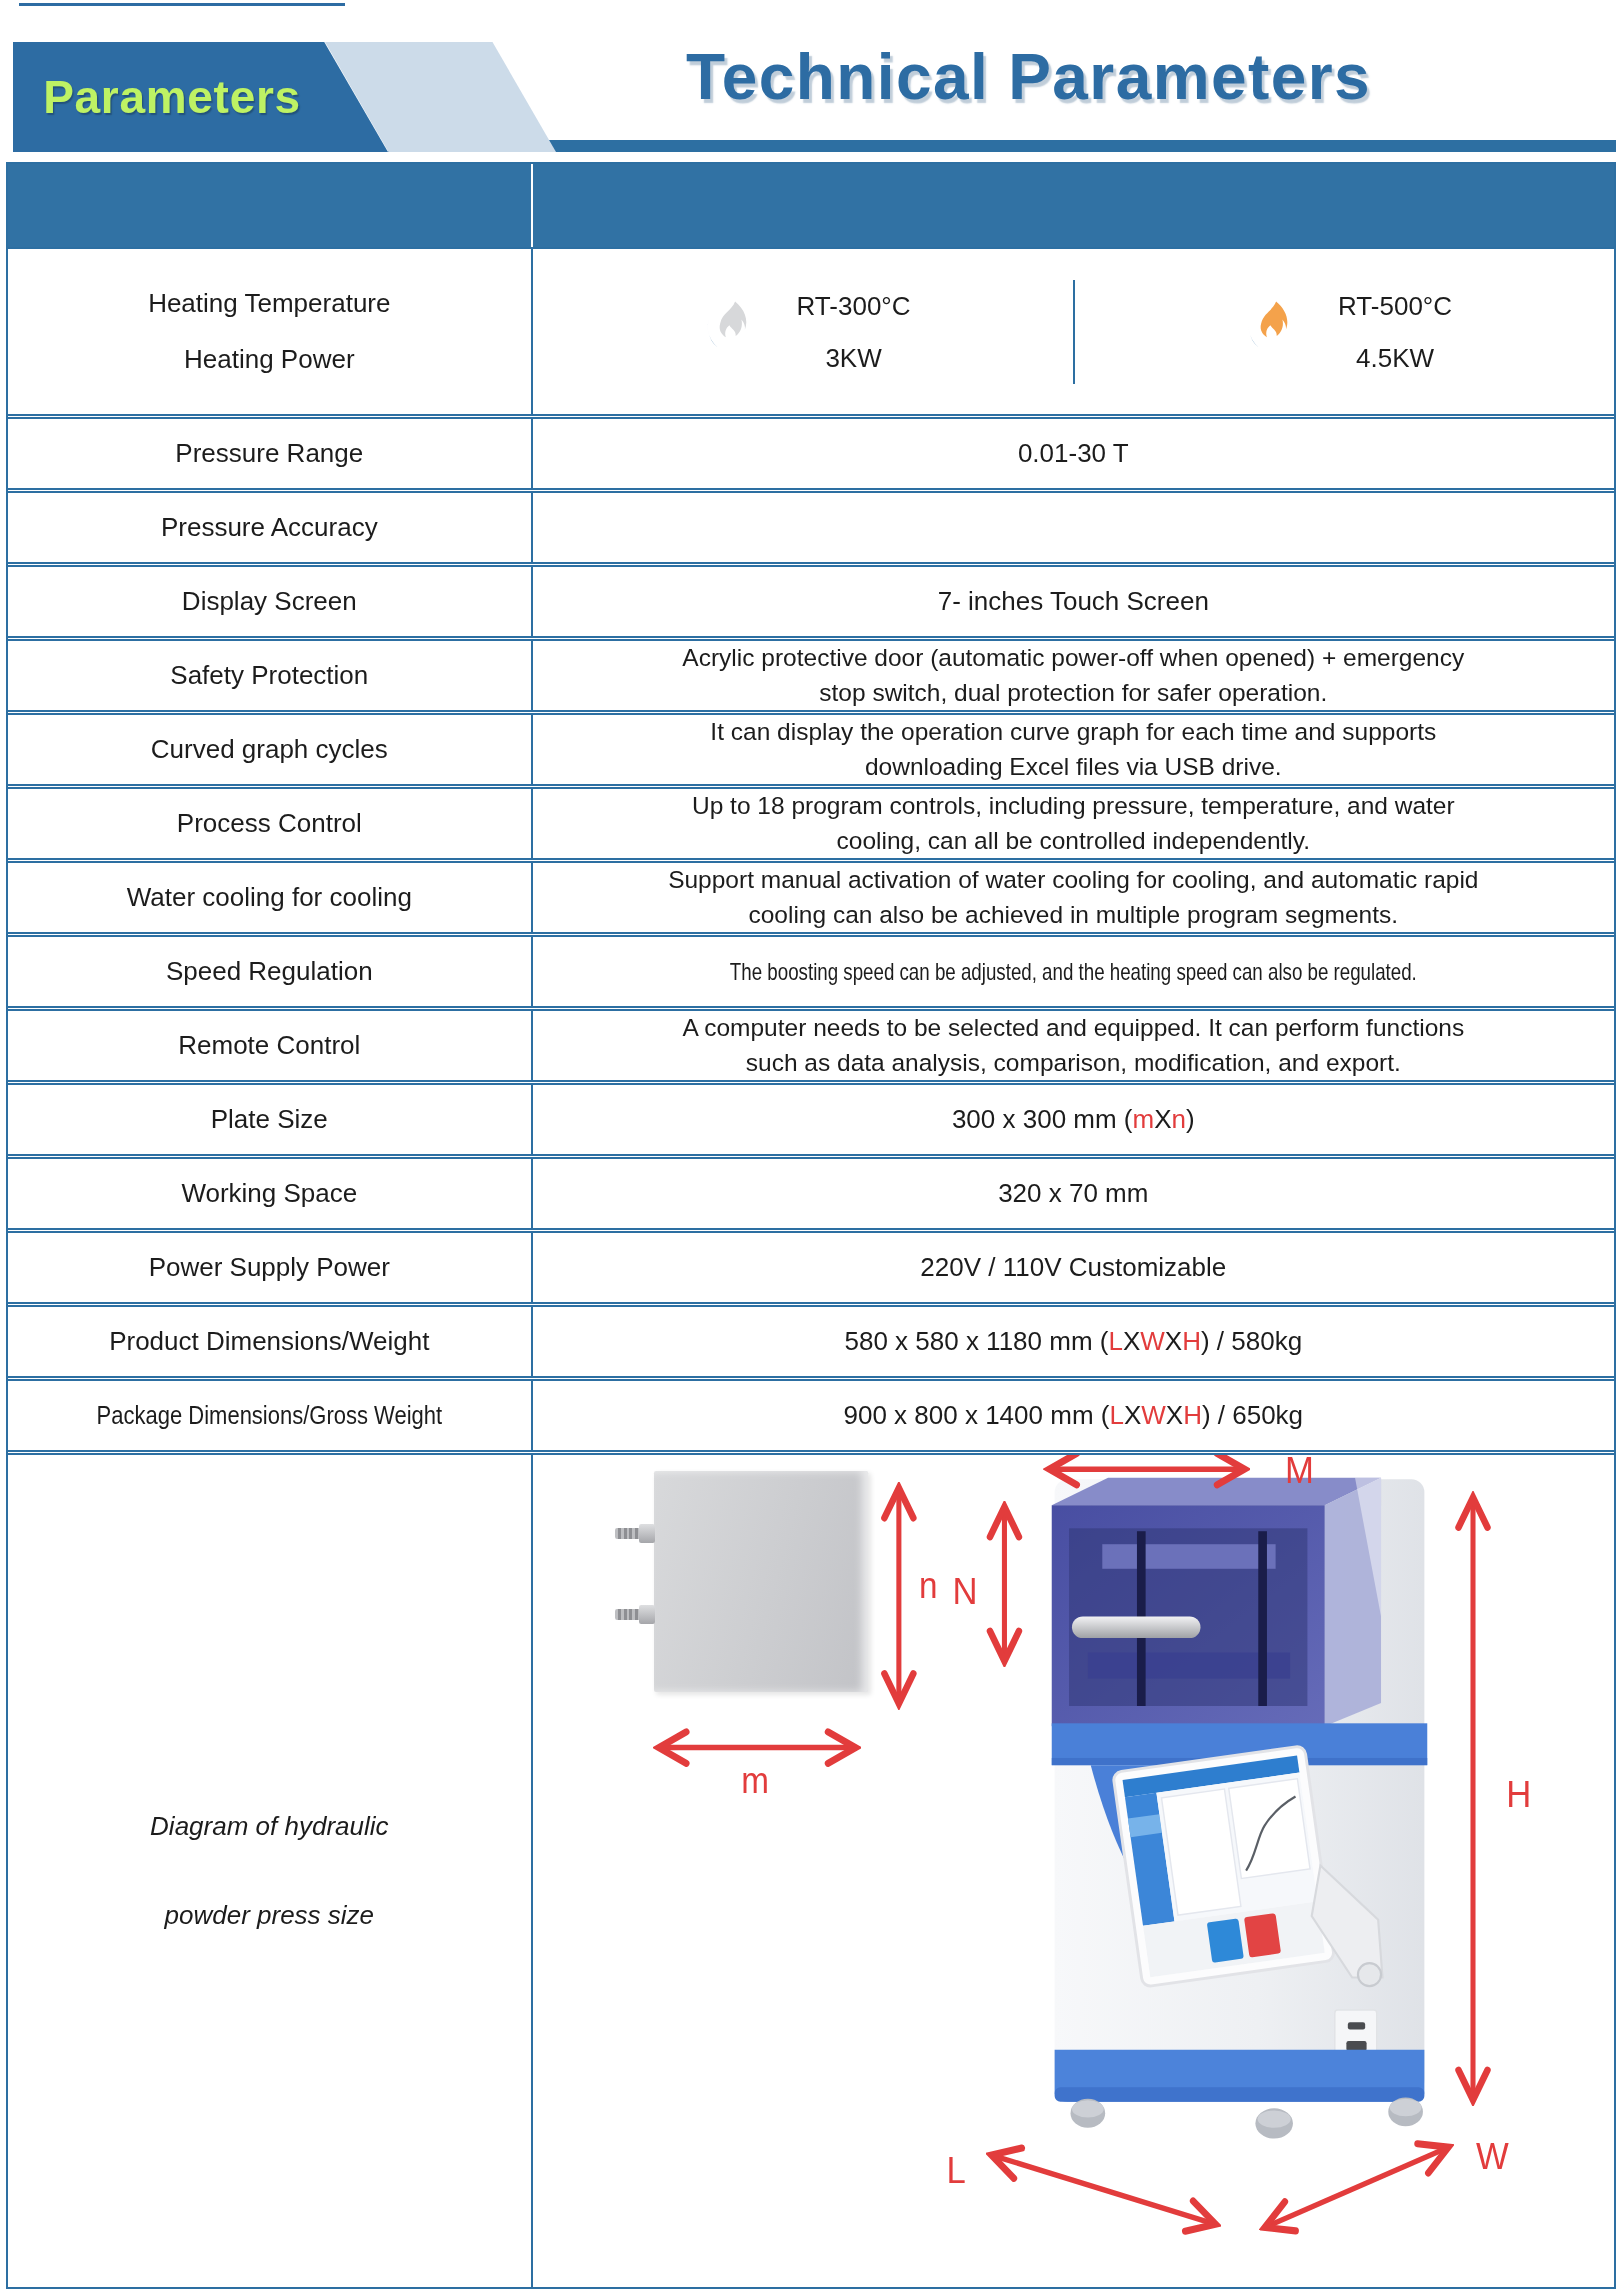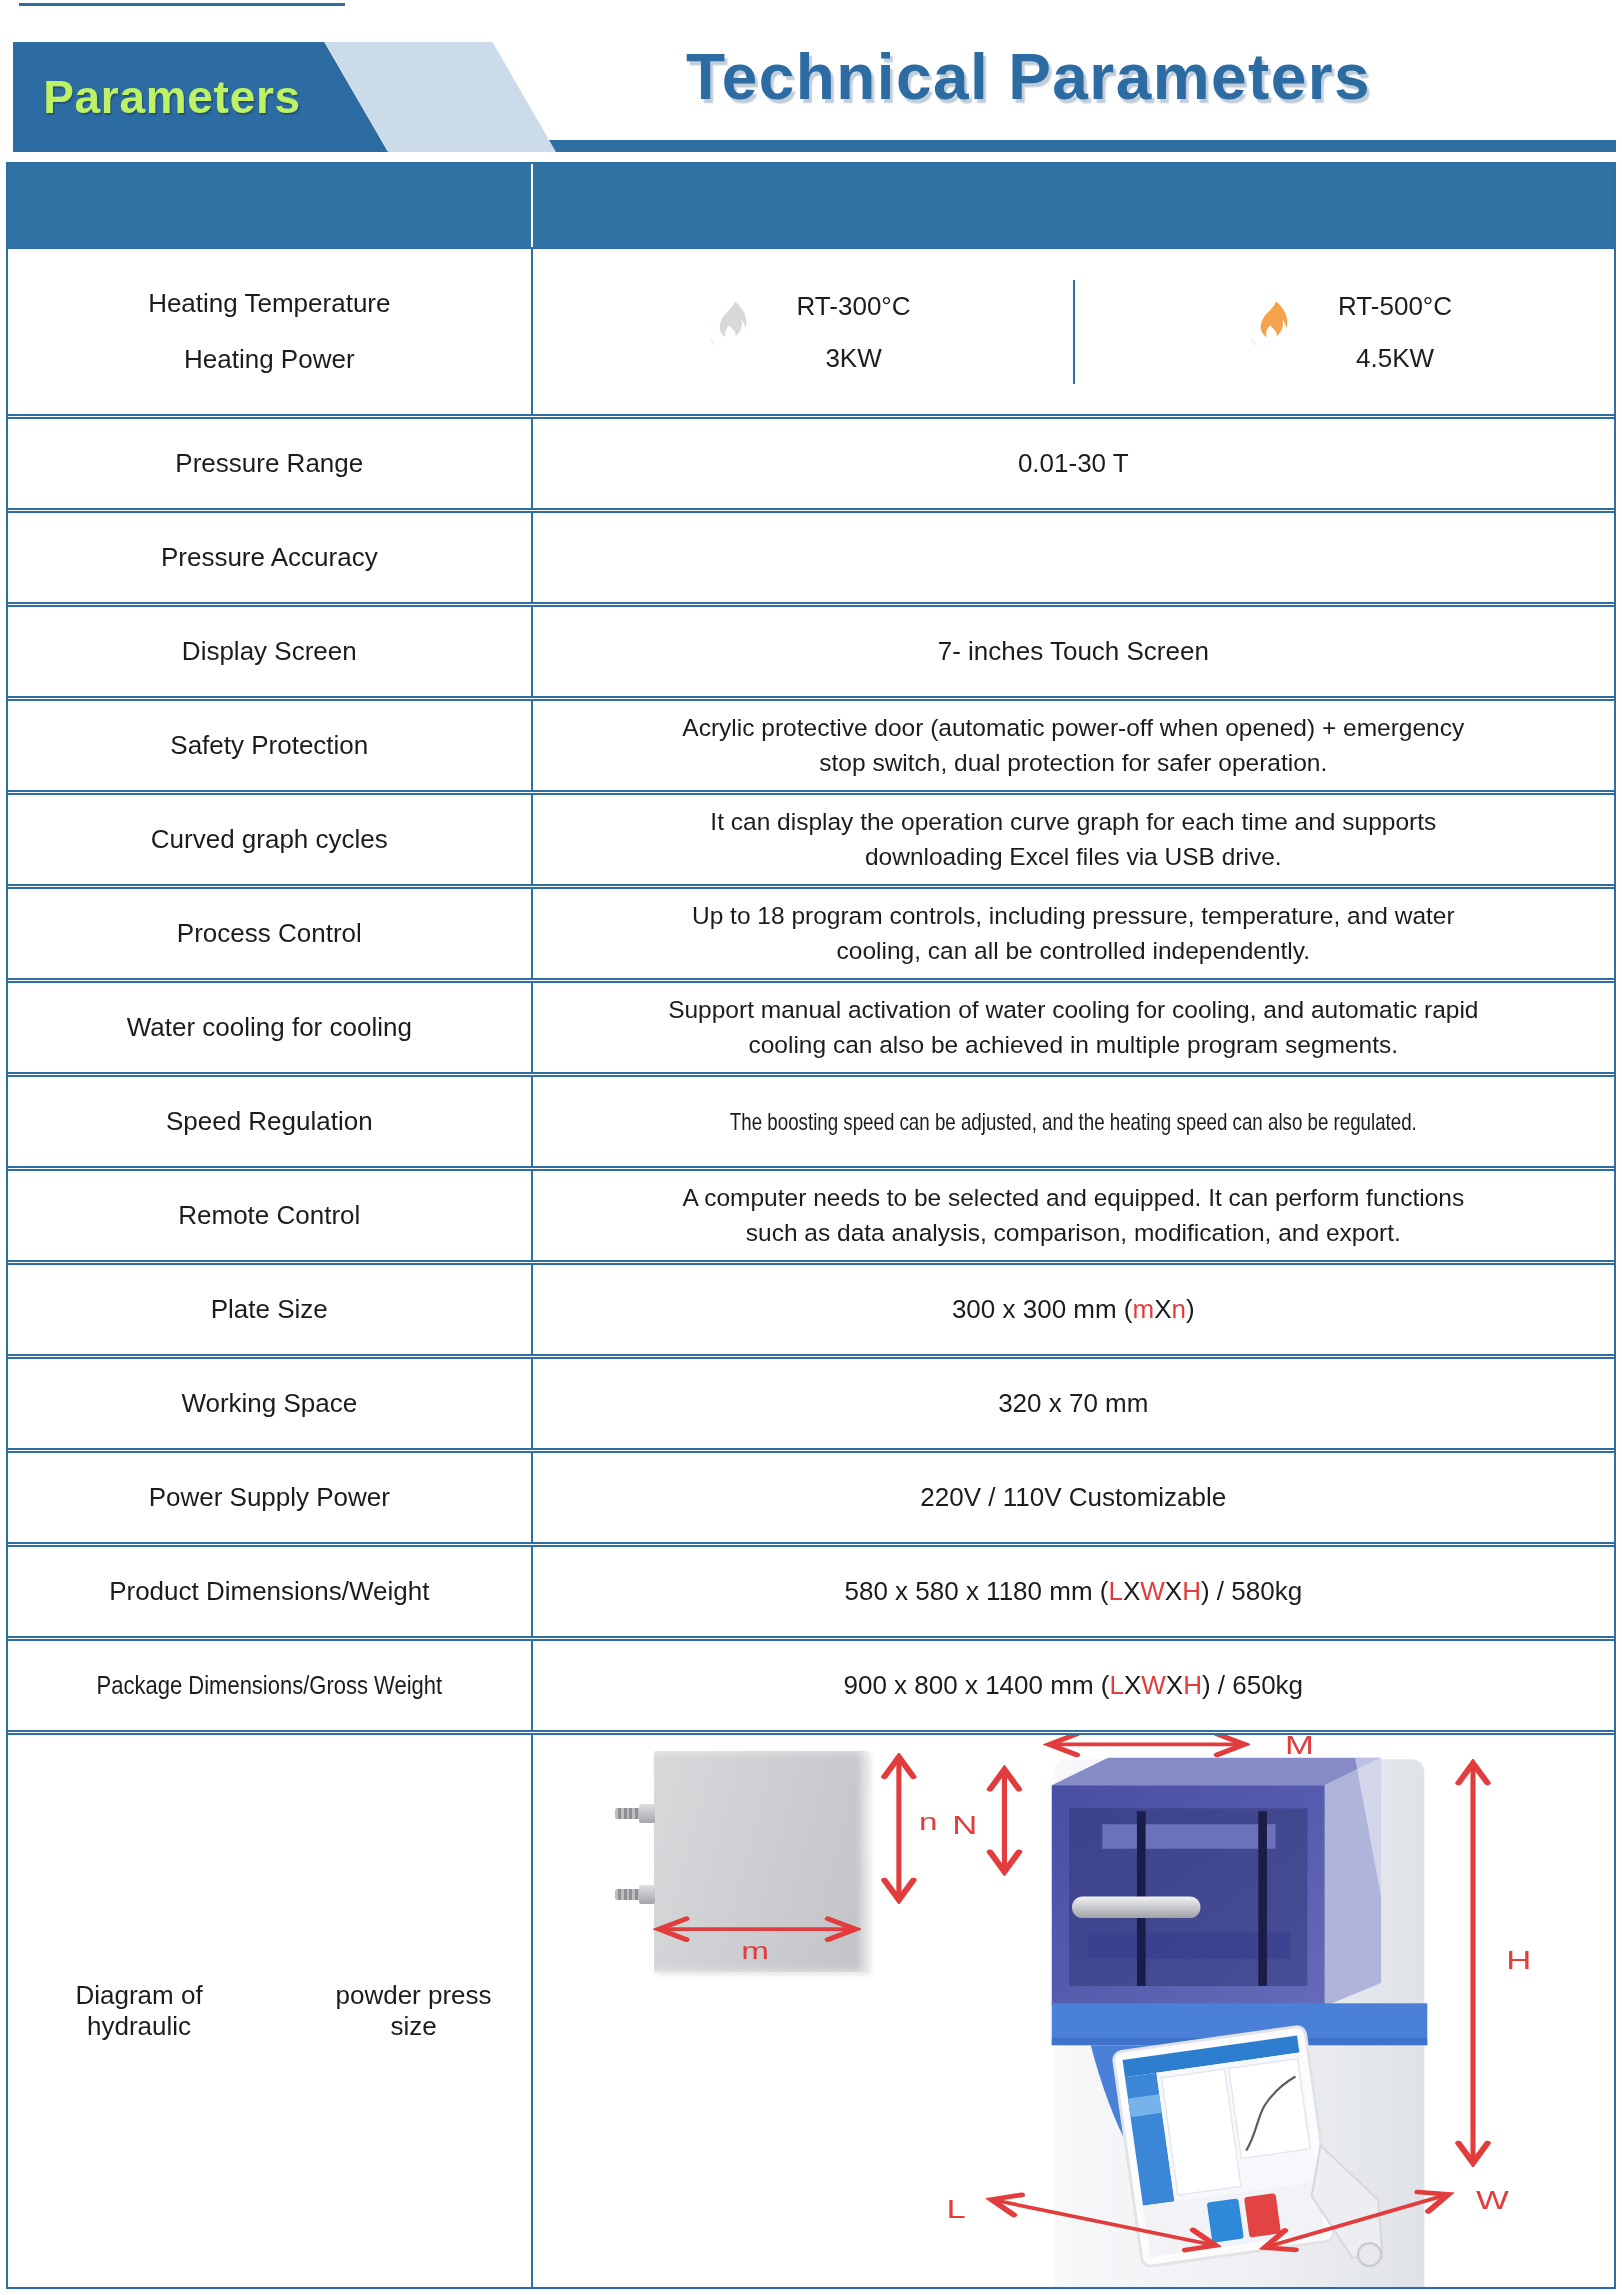--- a/index.html
+++ b/index.html
@@ -46,21 +46,21 @@
     position:absolute; left:5.8px; top:162px; width:1610px; bottom:5.8px;
     border:2.2px solid #2d6fa2;
     display:flex; flex-direction:column;
     background:#ffffff;
   }
   .trow { display:flex; flex:0 0 auto; }
   .trow.dbl { border-top:5px double #2d6fa2; }
   .trow.sgl { border-top:2.9px solid #2d6fa2; }
   .header-row { height:83px; background:#3172a4;flex-direction:column; }
   .heating-row { height:167px; }
-  .std-row { height:94px; }
+  .std-row { height:74px; }
   .diagram-row { flex:1 1 auto; }
 
   .lcell {
     flex:0 0 525px; width:525px;
     border-right:2.2px solid #2d6fa2;
     display:flex; align-items:center; justify-content:center;
     text-align:center; padding:0 16px;
     font-size:26px;
   }
   .vcell {
@@ -81,21 +81,21 @@
   .vcell.split { padding:0; }
   .hcell { flex:1 1 50%; display:flex; align-items:center; justify-content:center; gap:32px; }
   .hcell + .hcell { border-left:2.2px solid #2d6fa2; }
   .hcell .htxt { line-height:2.0; font-size:26px; text-align:center; }
   .flame-svg { width:69px; height:69px; flex:0 0 69px; }
   .crescent { fill:#2e6da4; }
   .flame-gray { fill:#d7d8da; }
   .flame-orange { fill:#f4a24b; }
 
   
-  .diagram-row .lcell .dlines { display:flex; flex-direction:row; gap:58px; }
+  .diagram-row .lcell .dlines { display:flex; flex-direction:column; gap:58px;font-style:italic; }
   .diagram-row .vcell { position:relative; padding:0; }
   .dia-stage { position:absolute; inset:0; overflow:hidden; }
 
   .plate {
     position:absolute; left:121px; top:16px; width:214px; height:221px;
     background:linear-gradient(105deg,#d8d9db 0%,#cccdd0 55%,#c2c3c7 100%);
     border-radius:2.2px;
     box-shadow: inset -5.8px 0 8.7px rgba(255,255,255,0.65), 2.2px 2.9px 5.8px rgba(0,0,0,0.10);
   }
   .conn { position:absolute; left:82px; width:40px; height:19px; }

